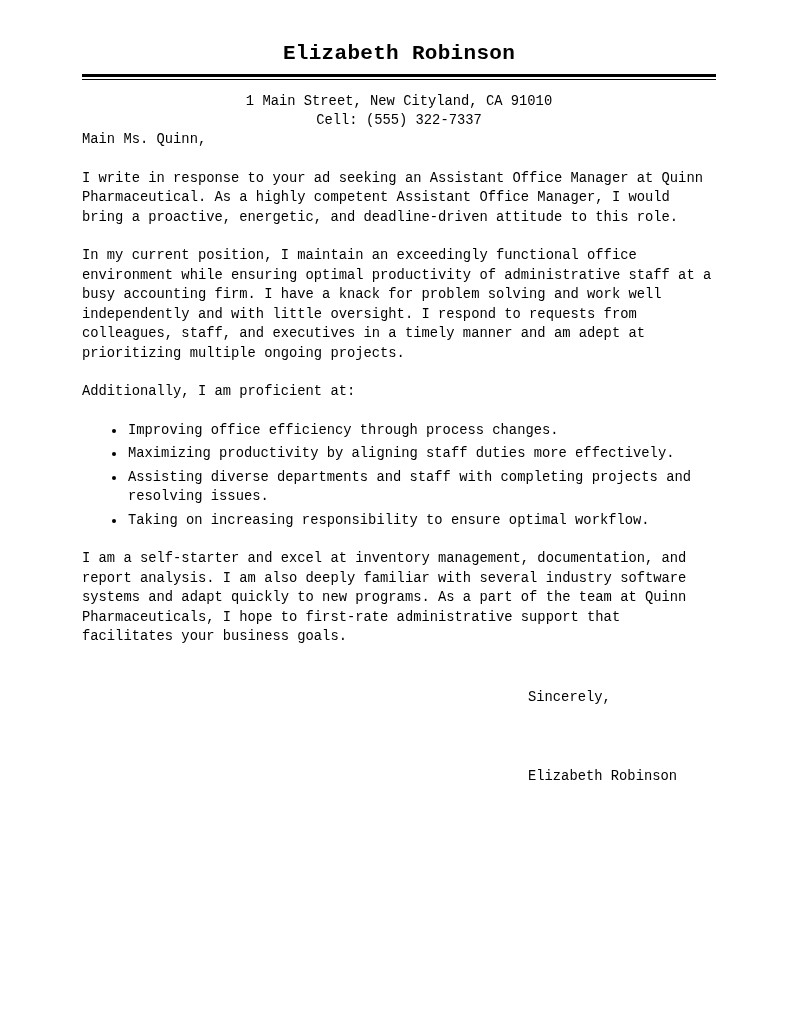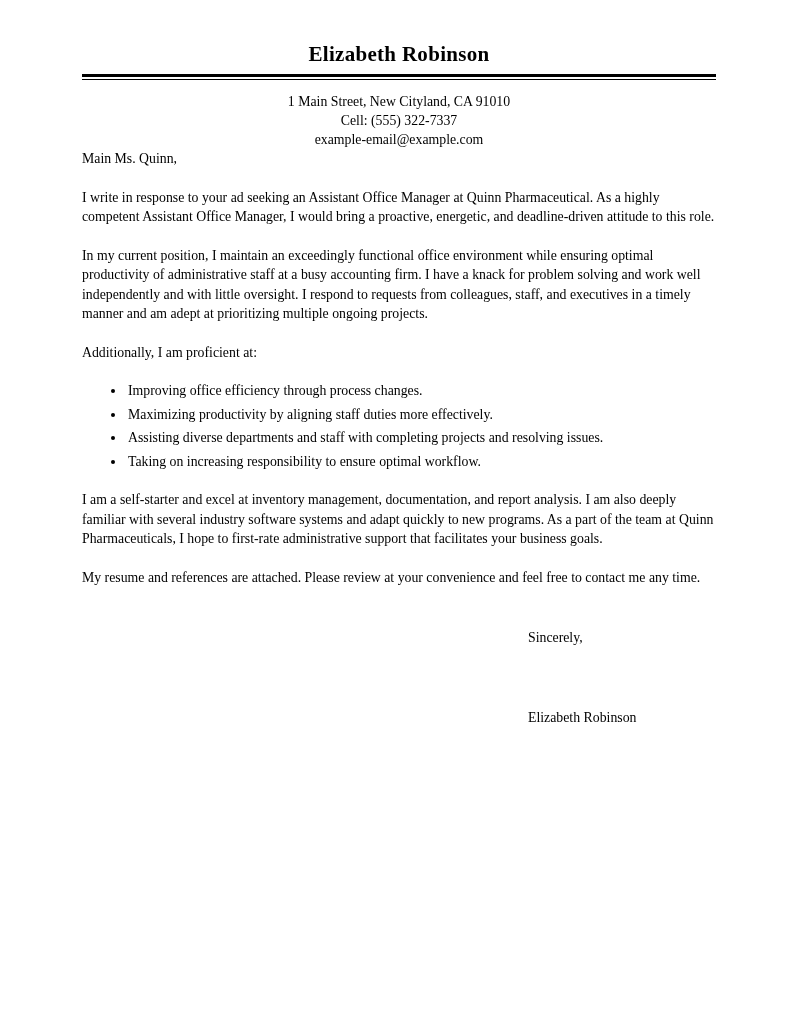--- a/index.html
+++ b/index.html
@@ -7,21 +7,21 @@
     padding: 0;
     background: #ffffff;
   }
   .page {
     position: relative;
     width: 800px;
     height: 1035px;
     background: #ffffff;
     box-sizing: border-box;
     padding: 42px 84px 0 82px;
-    font-family: Liberation Serif, serif;
+    font-family: Liberation Mono, monospace;
     font-size: 13.8px;
     line-height: 19.5px;
     color: #000000;
     overflow: hidden;
   }
   .doc-title {
     text-align: center;
     font-size: 21px;
     font-weight: bold;
     line-height: 24px;
@@ -72,40 +72,38 @@
 
 <div class="page">
 
   <h1 class="doc-title">Elizabeth Robinson</h1>
 
   <div class="title-rule"></div>
 
   <div class="contact-block">
     <p class="contact-line">1 Main Street, New Cityland, CA 91010</p>
     <p class="contact-line">Cell: (555) 322-7337</p>
-    <p class="contact-line">example-email@example.com</p>
   </div>
 
   <p class="salutation">Main Ms. Quinn,</p>
 
   <p class="para">I write in response to your ad seeking an Assistant Office Manager at Quinn Pharmaceutical. As a highly competent Assistant Office Manager, I would bring a proactive, energetic, and deadline-driven attitude to this role.</p>
 
   <p class="para">In my current position, I maintain an exceedingly functional office environment while ensuring optimal productivity of administrative staff at a busy accounting firm. I have a knack for problem solving and work well independently and with little oversight. I respond to requests from colleagues, staff, and executives in a timely manner and am adept at prioritizing multiple ongoing projects.</p>
 
   <p class="para">Additionally, I am proficient at:</p>
 
   <ul class="bullet-list">
     <li>Improving office efficiency through process changes.</li>
     <li>Maximizing productivity by aligning staff duties more effectively.</li>
     <li>Assisting diverse departments and staff with completing projects and resolving issues.</li>
     <li>Taking on increasing responsibility to ensure optimal workflow.</li>
   </ul>
 
   <p class="para">I am a self-starter and excel at inventory management, documentation, and report analysis. I am also deeply familiar with several industry software systems and adapt quickly to new programs. As a part of the team at Quinn Pharmaceuticals, I hope to first-rate administrative support that facilitates your business goals.</p>
 
-  <p class="para">My resume and references are attached. Please review at your convenience and feel free to contact me any time.</p>
 
   <div class="closing-block">
     <p class="closing-line">Sincerely,</p>
     <p class="signature-line">Elizabeth Robinson</p>
   </div>
 
 </div>
 
 </body></html>

